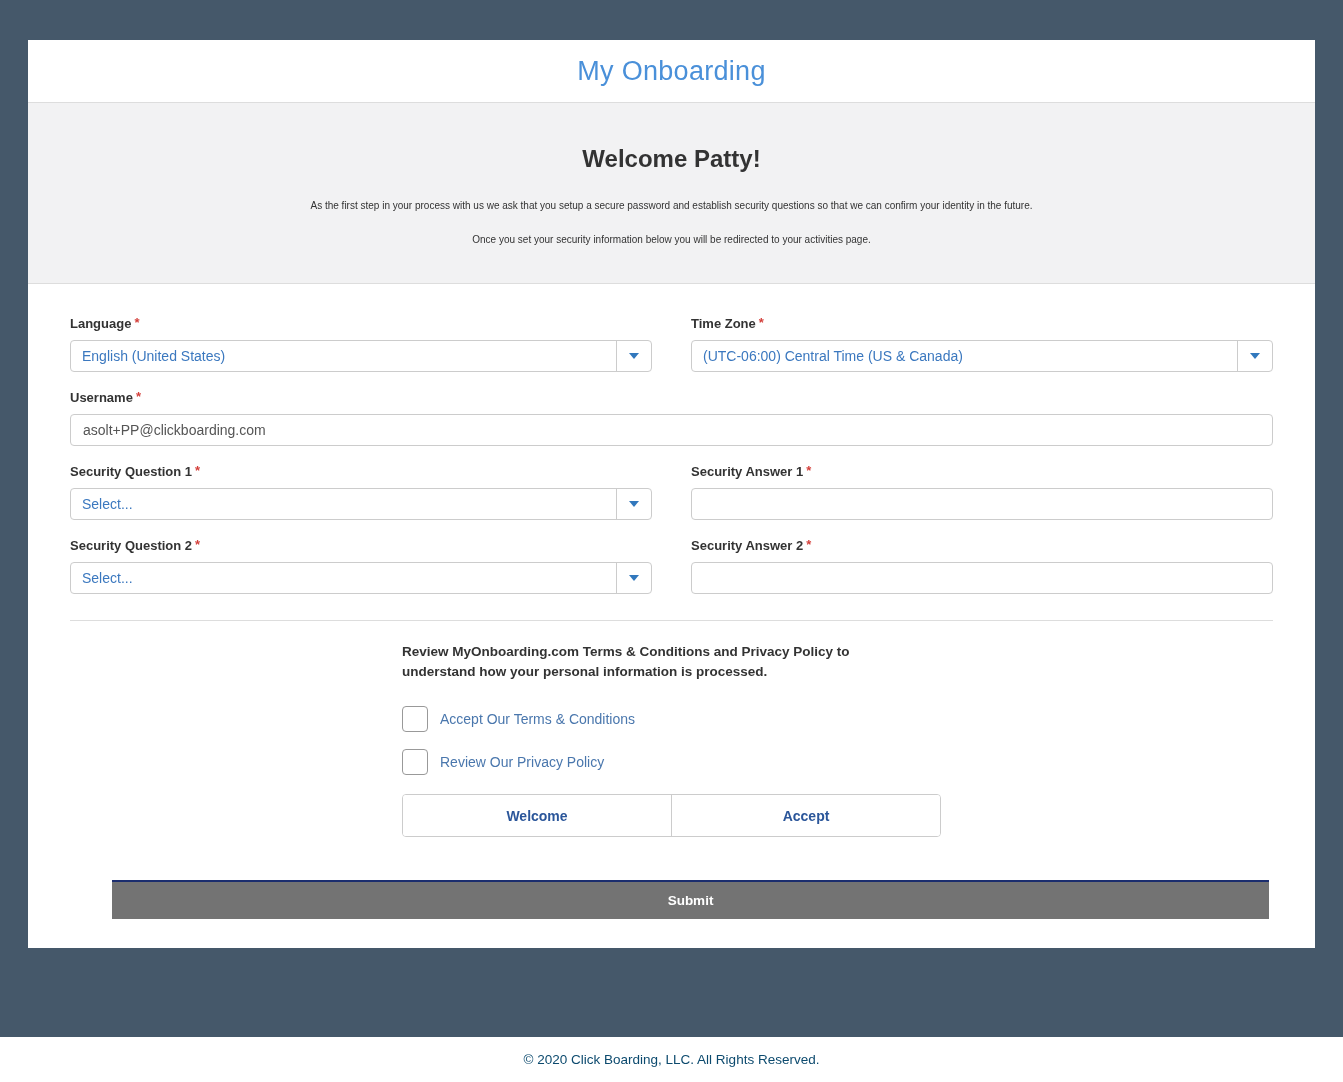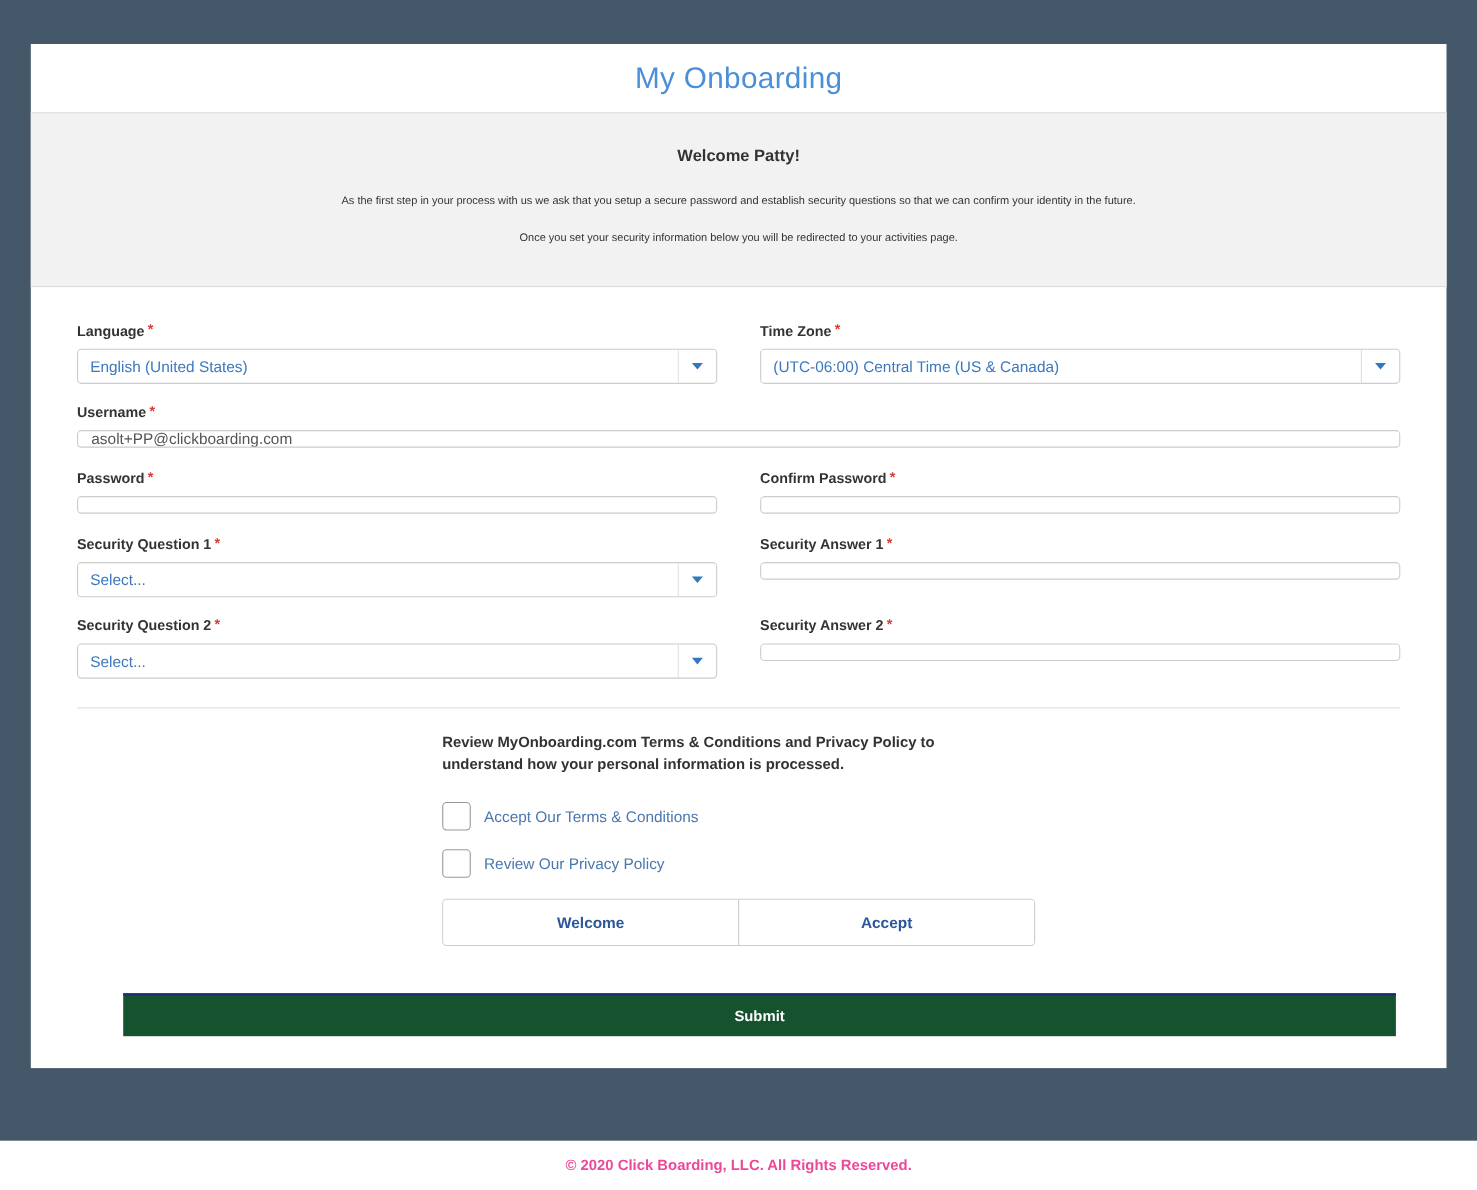--- a/index.html
+++ b/index.html
@@ -27,41 +27,41 @@
     letter-spacing: 0.3px;
   }
   
   .welcome {
     background: #f2f2f3;
     border-top: 1px solid #dddddd;
     border-bottom: 1px solid #dddddd;
     text-align: center;
     padding: 26px 80px 38px;
   }
-  .welcome-heading { font-size: 15px; font-weight: bold; color: #333333; margin: 4px; }
+  .welcome-heading { font-size: 24px; font-weight: bold; color: #333333; margin: 16px; }
   .welcome-p { font-size: 10px; color: #333333; margin: 0; }
   .welcome-p.p1 { margin-top: 27px; }
   .welcome-p.p2 { margin-top: 23px; }
   
   .form-area { padding: 32px 42px 0; }
   .form-row {
     display: grid;
     grid-template-columns: 1fr 1fr;
     column-gap: 39px;
     margin-bottom: 18px;
   }
   .form-row.single { grid-template-columns: 1fr; }
   .field-label {
     display: block;
     font-size: 13px; font-weight: bold; color: #333333;
     margin-bottom: 9px;
   }
   .req { color: #d43f3a; margin-left: 3px; font-weight: bold; position: relative; top: -1px; }
   .text-input {
-    width: 100%; height: 16px;
+    width: 100%; height: 32px;
     border: 1px solid #cccccc; border-radius: 4px;
     padding: 0 12px;
     font-size: 14px; color: #555555;
     font-family: "Liberation Sans", sans-serif;
     outline: none;
     background: #ffffff;
   }
   .select {
     height: 32px;
     border: 1px solid #cccccc; border-radius: 4px;
@@ -125,36 +125,36 @@
     display: flex; align-items: center; justify-content: center;
     font-size: 14px; font-weight: bold; color: #2b569a;
     background: #ffffff;
     cursor: pointer;
   }
   .group-btn + .group-btn { border-left: 1px solid #cccccc; }
   
   .submit-btn {
     margin: 43px 4px 29px 42px;
     height: 39px;
-    background: #14532d;
+    background: #737373;
     border-top: 2px solid #1b2d6e;
     color: #ffffff;
     font-size: 13.5px; font-weight: bold;
     display: flex; align-items: center; justify-content: center;
     cursor: pointer;
   }
   
   .footer {
     position: absolute;
     left: 0; top: 1037px;
     width: 1343px; height: 45px;
     background: #ffffff;
     display: flex; align-items: center; justify-content: center;
   }
-  .footer-text { font-size: 13.5px; color: #ec4899; font-weight: bold; }
+  .footer-text { font-size: 13.5px; color: #0c4a6e; }
 </style>
 </head>
 <body>
 
 <div class="card">
 
   <div class="card-header">
     <div class="app-title">My Onboarding</div>
   </div>
 
@@ -187,30 +187,20 @@
       </div>
     </div>
 
     <div class="form-row single">
       <div>
         <span class="field-label"><span>Username</span><span class="req">*</span></span>
         <input class="text-input" type="text" value="asolt+PP@clickboarding.com" style="">
       </div>
     </div>
 
-    <div class="form-row">
-      <div>
-        <span class="field-label"><span>Password</span><span class="req">*</span></span>
-        <input class="text-input" type="password" value="" style="">
-      </div>
-      <div>
-        <span class="field-label"><span>Confirm Password</span><span class="req">*</span></span>
-        <input class="text-input" type="password" value="" style="">
-      </div>
-    </div>
 
     <div class="form-row">
       <div>
         <span class="field-label"><span>Security Question 1</span><span class="req">*</span></span>
         <div class="select">
           <span class="select-value">Select...</span>
           <span class="select-caret-seg">
               <span class="caret-down"></span>
             </span>
         </div>

